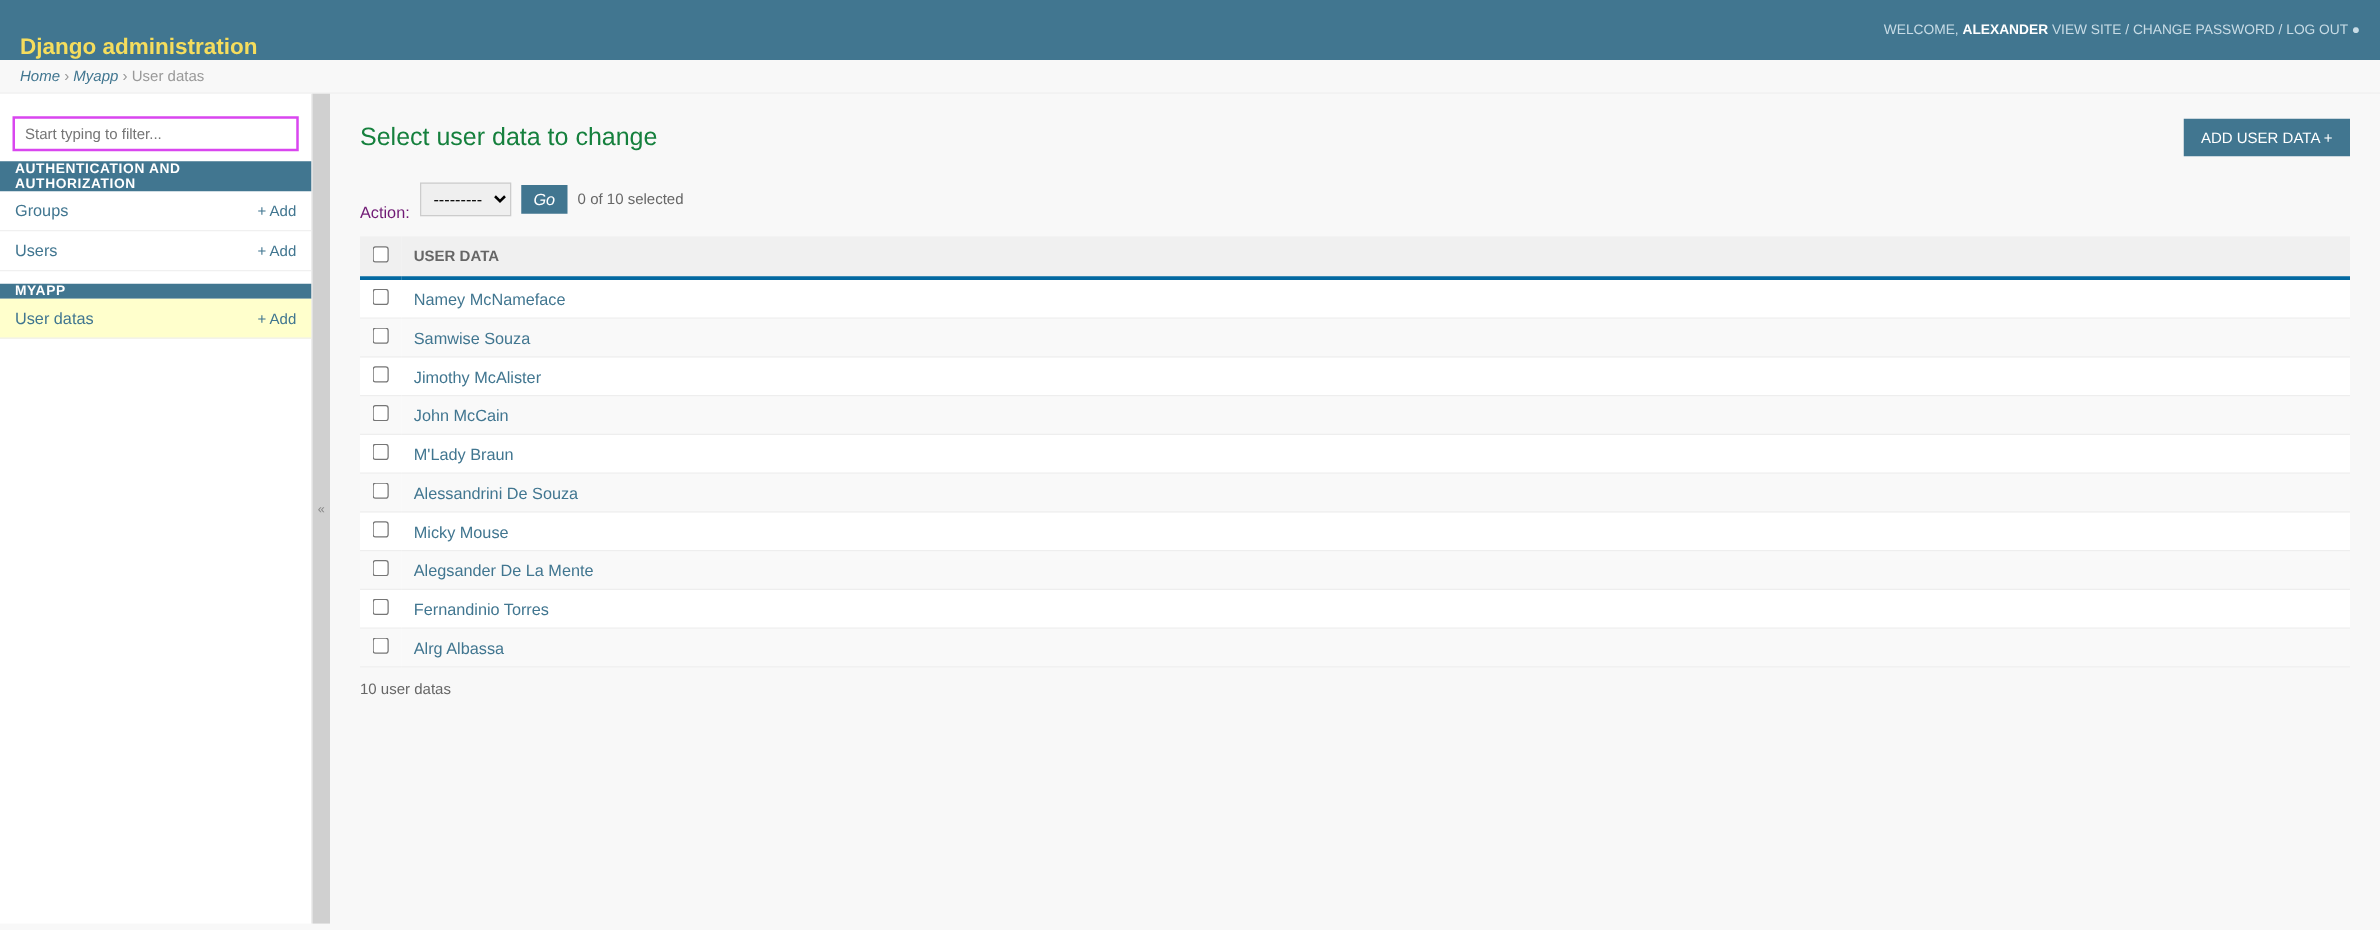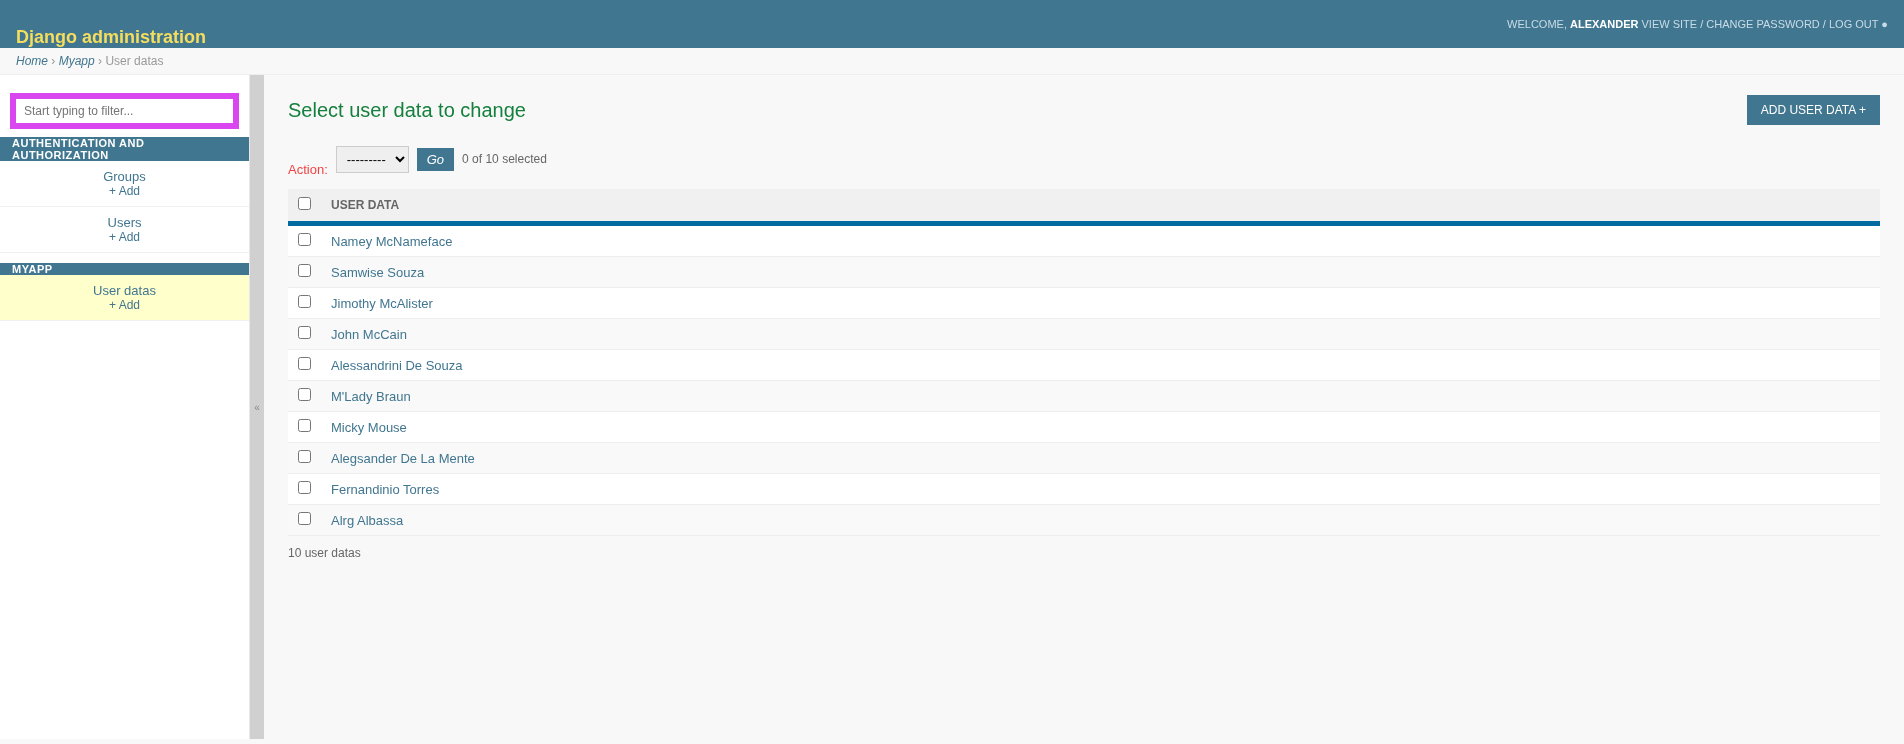--- a/index.html
+++ b/index.html
@@ -57,21 +57,21 @@
       background: #fff;
       border-right: 1px solid #e8e8e8;
       flex-shrink: 0;
       padding: 10px 0;
     }
 
     #sidebar .filter-input {
       width: calc(100% - 20px);
       margin: 8px 10px;
       padding: 5px 8px;
-      border: 6px solid #d946ef;
+      border: 2px solid #d946ef;
       font-size: 12px;
       color: #999;
     }
 
     .module-header {
       background: #417690;
       color: #fff;
       padding: 0 12px;
       font-size: 11px;
       font-weight: bold;
@@ -83,21 +83,20 @@
       background: #417690;
       margin-top: 10px;
     }
 
     .sidebar-item {
       display: flex;
       align-items: center;
       justify-content: space-between;
       padding: 8px 12px;
       border-bottom: 1px solid #f0f0f0;
-      flex-direction: column;
     }
 
     .sidebar-item.active {
       background: #ffffcc;
     }
 
     .sidebar-item a.item-link {
       color: #417690;
       text-decoration: none;
       font-size: 13px;
@@ -145,21 +144,21 @@
     
     .action-bar {
       display: flex;
       align-items: center;
       gap: 8px;
       margin-bottom: 12px;
       font-size: 13px;
     }
 
     .action-bar label {
-      color: #ef4444;
+      color: #701a75;
       margin-top: 21px;
     }
 
     .action-bar select {
       padding: 4px 6px;
       border: 1px solid #ccc;
       font-size: 13px;
     }
 
     .action-bar button {
@@ -187,21 +186,21 @@
     .results-table thead tr {
       background: #f0f0f0;
     }
 
     .results-table th {
       padding: 8px 10px;
       text-align: left;
       font-size: 12px;
       font-weight: bold;
       color: #666;
-      border-bottom: 5px solid #0369a1;
+      border-bottom: 3px solid #0369a1;
     }
 
     .results-table td {
       padding: 7px 10px;
       border-bottom: 1px solid #eee;
       font-size: 13px;
     }
 
     .results-table tr:nth-child(even) td {
       background: #f9f9f9;
@@ -325,25 +324,25 @@
           <tr>
       <td><input type="checkbox" style=""></td>
       <td><a href="#">Jimothy McAlister</a></td>
     </tr>
           <tr>
       <td><input type="checkbox" style=""></td>
       <td><a href="#">John McCain</a></td>
     </tr>
           <tr>
       <td><input type="checkbox" style=""></td>
+      <td><a href="#">M'Lady Braun</a></td>
+    </tr>
+          <tr>
+      <td><input type="checkbox" style=""></td>
       <td><a href="#">Alessandrini De Souza</a></td>
-    </tr>
-          <tr>
-      <td><input type="checkbox" style=""></td>
-      <td><a href="#">M'Lady Braun</a></td>
     </tr>
           <tr>
       <td><input type="checkbox" style=""></td>
       <td><a href="#">Micky Mouse</a></td>
     </tr>
           <tr>
       <td><input type="checkbox" style=""></td>
       <td><a href="#">Alegsander De La Mente</a></td>
     </tr>
           <tr>

